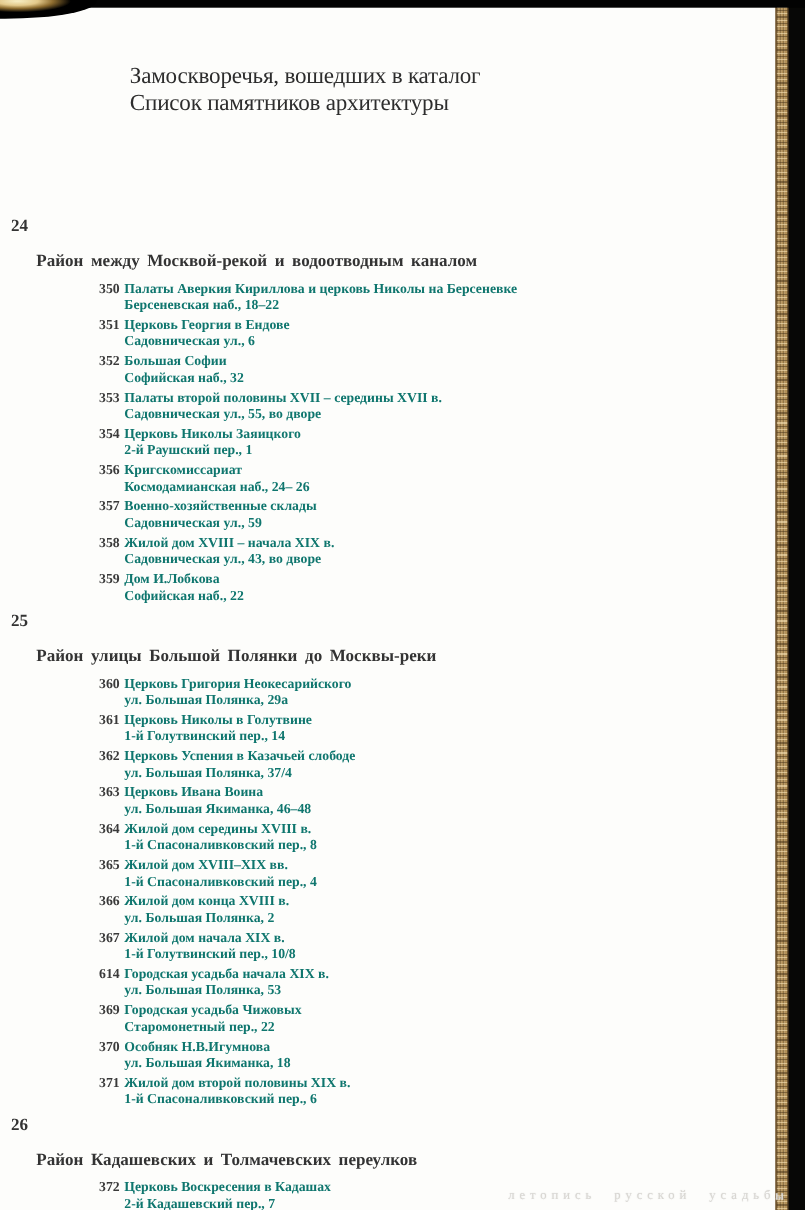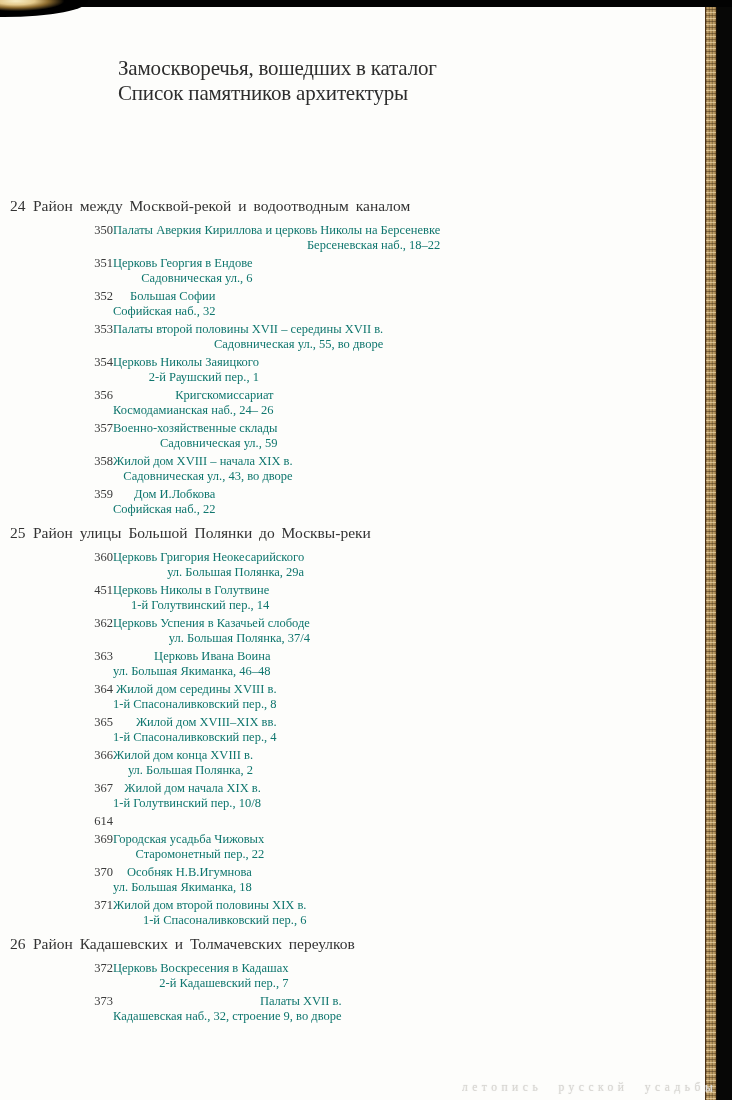--- a/index.html
+++ b/index.html
@@ -88,43 +88,44 @@
   
   .content {
     position: absolute;
     left: 0;
     top: 197px;
     width: 700px;
     z-index: 2;
   }
   .section {
     margin-bottom: 7px;
+    font-weight: bold;
   }
   .section-header {
     display: flex;
     font-size: 15.5px;
     line-height: 18px;
     color: #333333;
     margin-bottom: 8px;
   }
   .sec-num {
     flex: none;
     width: 23px;
     margin-left: 10px;
   }
   .sec-title {
     word-spacing: 3px;
+    margin-top: 32px;
   }
   .entries {
     margin-left: 90px;
   }
   .entry {
     display: flex;
     margin-bottom: 3px;
-    text-align: right;
   }
   .entry-num {
     flex: none;
     width: 23px;
     font-size: 12.5px;
     line-height: 15px;
     color: #3a3a3a;
   }
   .entry-text {
     font-size: 12.5px;
@@ -255,21 +256,21 @@
     <div class="entries">
   <div class="entry">
     <span class="entry-num">360</span>
     <span class="entry-text">
       <span class="entry-name">Церковь Григория Неокесарийского</span>
       <span class="entry-address">ул. Большая Полянка, 29а</span>
     </span>
   </div>
 
   <div class="entry">
-    <span class="entry-num">451</span>
+    <span class="entry-num">361</span>
     <span class="entry-text">
       <span class="entry-name">Церковь Николы в Голутвине</span>
       <span class="entry-address">1-й Голутвинский пер., 14</span>
     </span>
   </div>
 
   <div class="entry">
     <span class="entry-num">362</span>
     <span class="entry-text">
       <span class="entry-name">Церковь Успения в Казачьей слободе</span>
@@ -312,20 +313,24 @@
   <div class="entry">
     <span class="entry-num">367</span>
     <span class="entry-text">
       <span class="entry-name">Жилой дом начала XIX в.</span>
       <span class="entry-address">1-й Голутвинский пер., 10/8</span>
     </span>
   </div>
 
   <div class="entry">
     <span class="entry-num">614</span>
+    <span class="entry-text">
+      <span class="entry-name">Городская усадьба начала XIX в.</span>
+      <span class="entry-address">ул. Большая Полянка, 53</span>
+    </span>
   </div>
 
   <div class="entry">
     <span class="entry-num">369</span>
     <span class="entry-text">
       <span class="entry-name">Городская усадьба Чижовых</span>
       <span class="entry-address">Старомонетный пер., 22</span>
     </span>
   </div>
 

